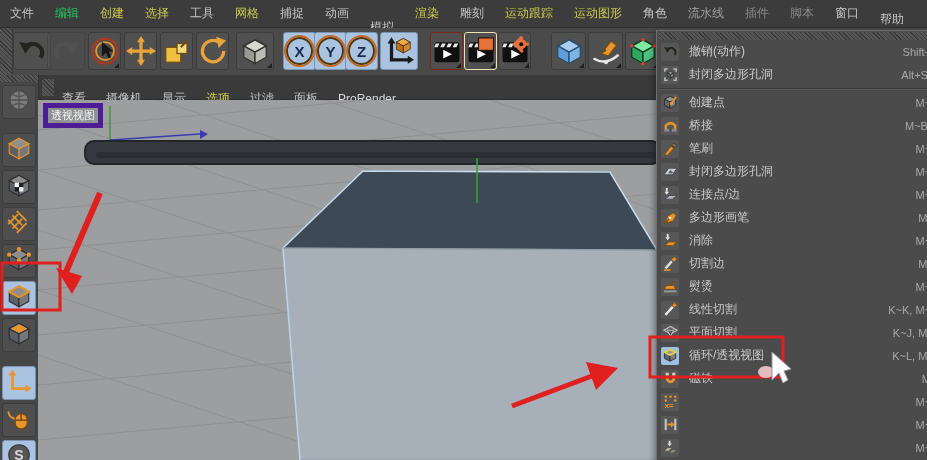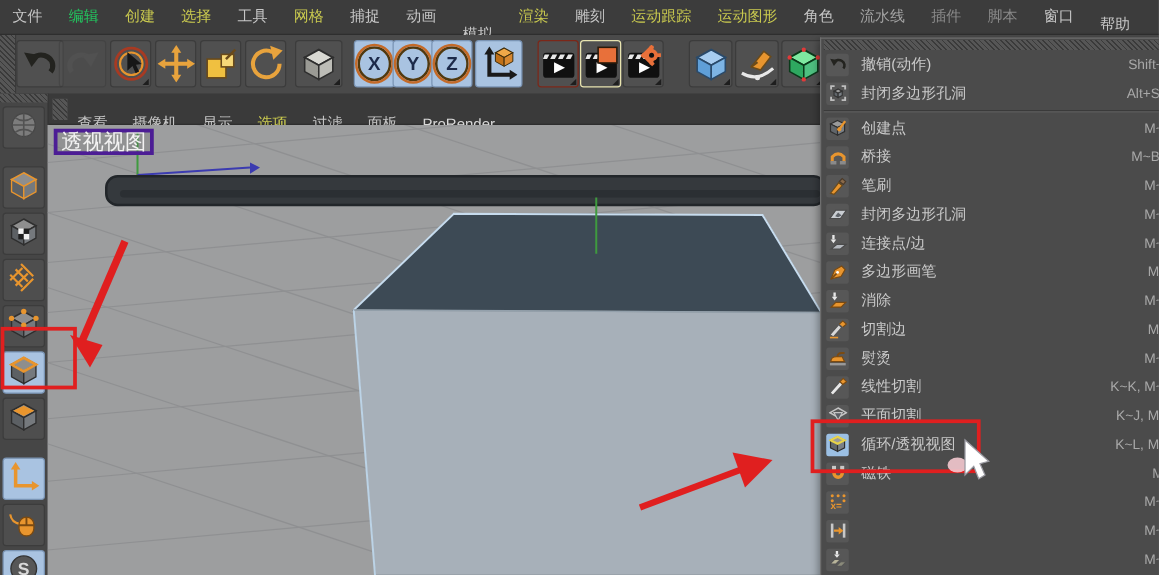--- a/index.html
+++ b/index.html
@@ -30,21 +30,21 @@
   .vpm-item{font-size:12px;color:#9d9d9d;margin-right:20px;white-space:nowrap;margin-top:23px;}
   
   #sidebar{position:absolute;left:0;top:75px;width:38px;height:385px;background:#464646;border-right:1px solid #333;}
   .sb-hatch{width:38px;height:7px;}
   .sbtn{width:34px;height:34px;margin:3px auto 2px auto;background:#4e4e4e;border:1px solid #3c3c3c;border-radius:3px;display:flex;align-items:center;justify-content:center;box-sizing:border-box;}
   .sbtn svg{width:26px;height:26px;}
   .sbtn.blue{background:#a9c3e1;border-color:#7a94b4;}
   .sb-gap{height:9px;}
   
   #viewport{position:absolute;left:38px;top:100px;width:618px;height:360px;background:#9d9e9f;overflow:hidden;}
-  #vp-label{position:absolute;left:5px;top:3px;font-size:17px;color:#f2f2f2;border:3px solid #4c1d95;background:rgba(110,110,110,.25);padding:0 3px;line-height:15px;text-align:center;}
+  #vp-label{position:absolute;left:5px;top:3px;font-size:11px;color:#f2f2f2;border:5px solid #4c1d95;background:rgba(110,110,110,.25);padding:0 3px;line-height:15px;text-align:center;}
   
   #ctxmenu{position:absolute;left:656px;top:30px;width:284px;height:440px;background:#4b4b4b;border-left:1px solid #6e6e6e;border-top:1px solid #6e6e6e;box-shadow:-2px 2px 6px rgba(0,0,0,.35);z-index:100;}
   #ctx-tear{height:8px;margin:1px 2px 0 2px;}
   .ctx-item{height:23px;display:flex;align-items:center;padding:0 10px 0 4px;}
   .ctx-icon{width:18px;height:18px;background:#575757;border-radius:2px;display:flex;align-items:center;justify-content:center;flex:0 0 18px;}
   .ctx-icon.hl{background:#9cc0e4;}
   .ctx-icon svg{width:15px;height:15px;}
   .ctx-label{font-size:12px;color:#c9c9c9;margin-left:10px;white-space:nowrap;}
   .ctx-short{font-size:11px;color:#a8a8a8;margin-left:auto;white-space:nowrap;}
   .ctx-sep{height:5px;display:flex;align-items:center;padding:0 2px;}

